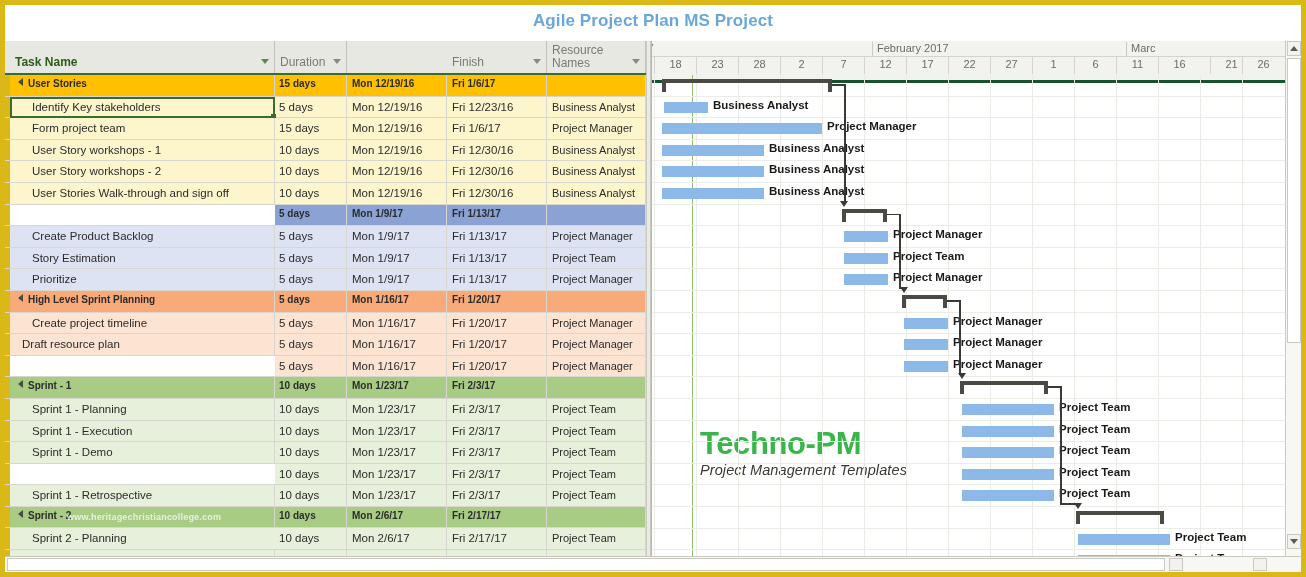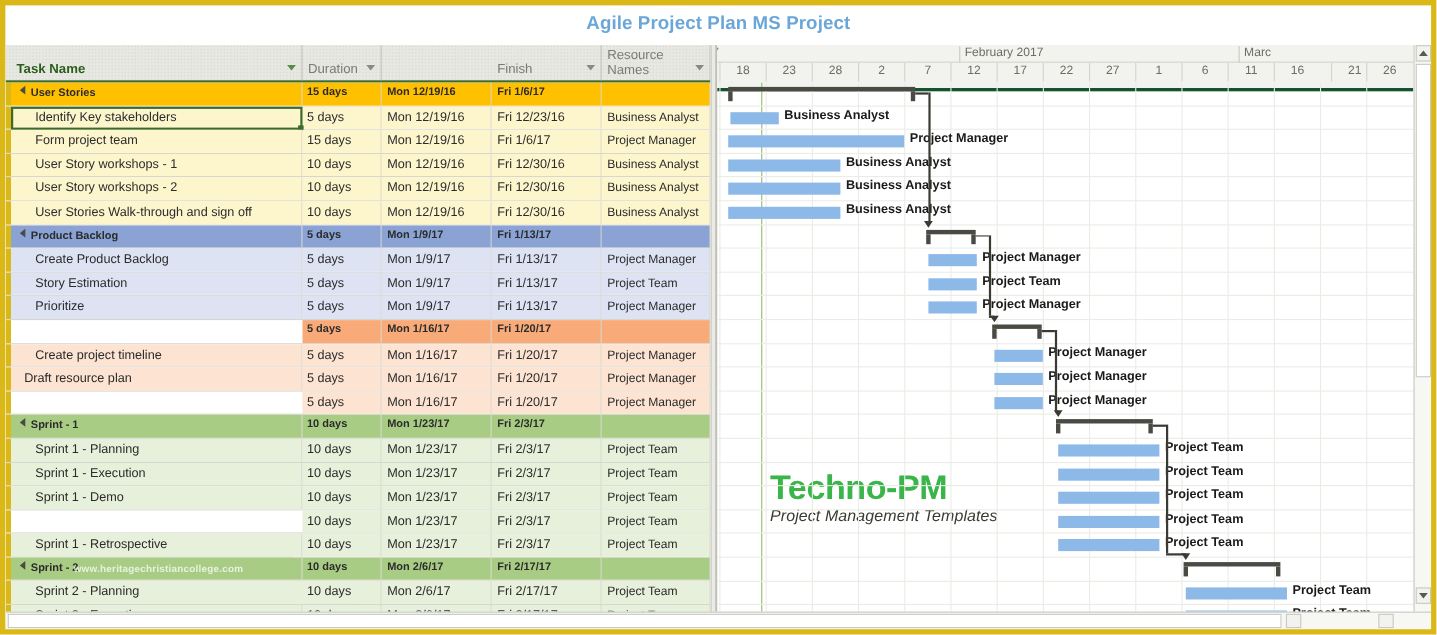--- a/index.html
+++ b/index.html
@@ -332,21 +332,20 @@
         <div class="row">
           <div class="edge"></div>
           <div class="cell c-name g-us-c" style="left: 5px; width: 265px;"><span>User Stories Walk-through and sign off</span></div>
           <div class="cell c-dur g-us-c" style="left: 270px; width: 72px;"><span>10 days</span></div>
           <div class="cell c-start g-us-c" style="left: 342px; width: 100px;"><span>Mon 12/19/16</span></div>
           <div class="cell c-finish g-us-c" style="left: 442px; width: 100px;"><span>Fri 12/30/16</span></div>
           <div class="cell c-res g-us-c" style="left: 542px; width: 99px;"><span>Business Analyst</span></div>
         </div>
         <div class="row summary">
           <div class="edge"></div>
-          <div class="cell c-name g-pb" style="left: 5px; width: 265px;"><span class="tri"></span><span>Product Backlog</span></div>
           <div class="cell c-dur g-pb" style="left: 270px; width: 72px;"><span>5 days</span></div>
           <div class="cell c-start g-pb" style="left: 342px; width: 100px;"><span>Mon 1/9/17</span></div>
           <div class="cell c-finish g-pb" style="left: 442px; width: 100px;"><span>Fri 1/13/17</span></div>
           <div class="cell c-res g-pb" style="left: 542px; width: 99px;"><span></span></div>
         </div>
         <div class="row">
           <div class="edge"></div>
           <div class="cell c-name g-pb-c" style="left: 5px; width: 265px;"><span>Create Product Backlog</span></div>
           <div class="cell c-dur g-pb-c" style="left: 270px; width: 72px;"><span>5 days</span></div>
           <div class="cell c-start g-pb-c" style="left: 342px; width: 100px;"><span>Mon 1/9/17</span></div>
@@ -364,20 +363,21 @@
         <div class="row">
           <div class="edge"></div>
           <div class="cell c-name g-pb-c" style="left: 5px; width: 265px;"><span>Prioritize</span></div>
           <div class="cell c-dur g-pb-c" style="left: 270px; width: 72px;"><span>5 days</span></div>
           <div class="cell c-start g-pb-c" style="left: 342px; width: 100px;"><span>Mon 1/9/17</span></div>
           <div class="cell c-finish g-pb-c" style="left: 442px; width: 100px;"><span>Fri 1/13/17</span></div>
           <div class="cell c-res g-pb-c" style="left: 542px; width: 99px;"><span>Project Manager</span></div>
         </div>
         <div class="row summary">
           <div class="edge"></div>
+          <div class="cell c-name g-hl" style="left: 5px; width: 265px;"><span class="tri"></span><span>High Level Sprint Planning</span></div>
           <div class="cell c-dur g-hl" style="left: 270px; width: 72px;"><span>5 days</span></div>
           <div class="cell c-start g-hl" style="left: 342px; width: 100px;"><span>Mon 1/16/17</span></div>
           <div class="cell c-finish g-hl" style="left: 442px; width: 100px;"><span>Fri 1/20/17</span></div>
           <div class="cell c-res g-hl" style="left: 542px; width: 99px;"><span></span></div>
         </div>
         <div class="row">
           <div class="edge"></div>
           <div class="cell c-name g-hl-c" style="left: 5px; width: 265px;"><span>Create project timeline</span></div>
           <div class="cell c-dur g-hl-c" style="left: 270px; width: 72px;"><span>5 days</span></div>
           <div class="cell c-start g-hl-c" style="left: 342px; width: 100px;"><span>Mon 1/16/17</span></div>

